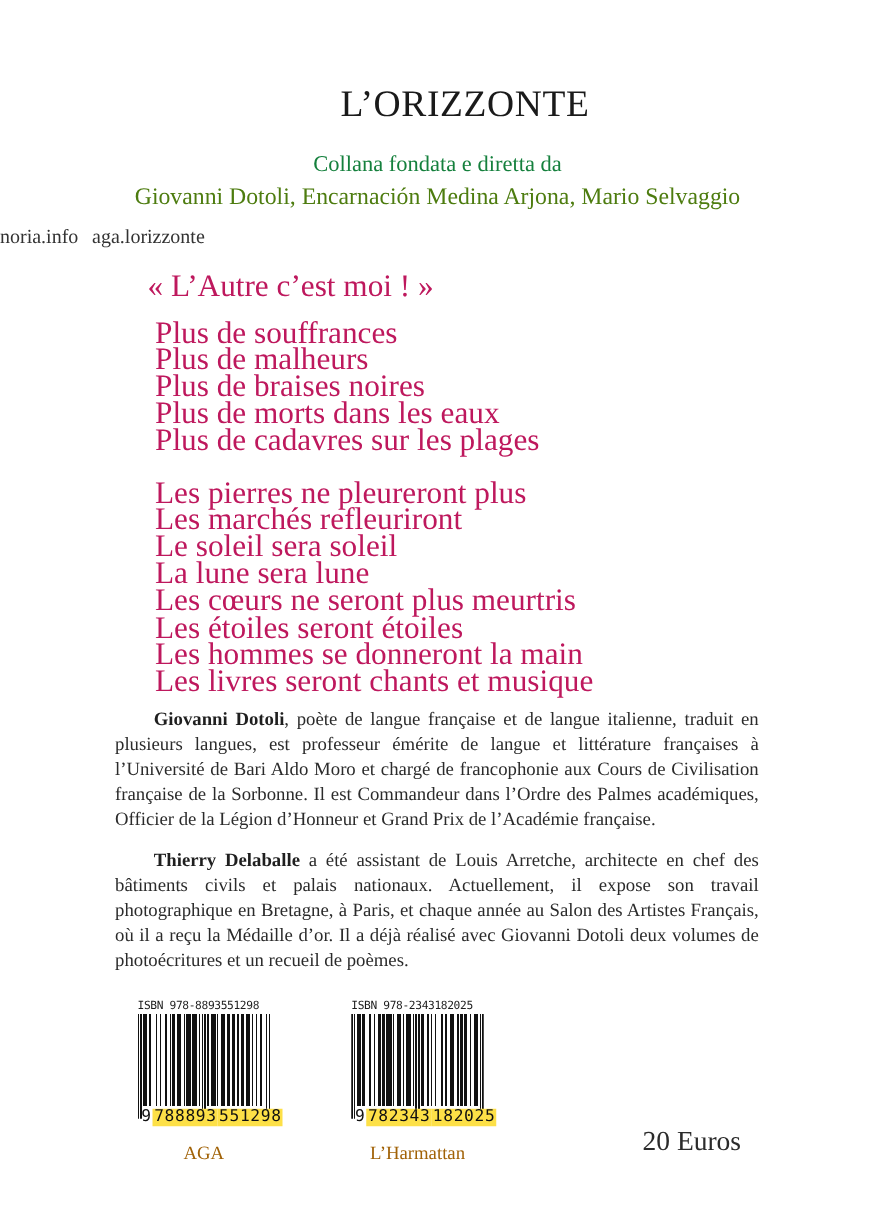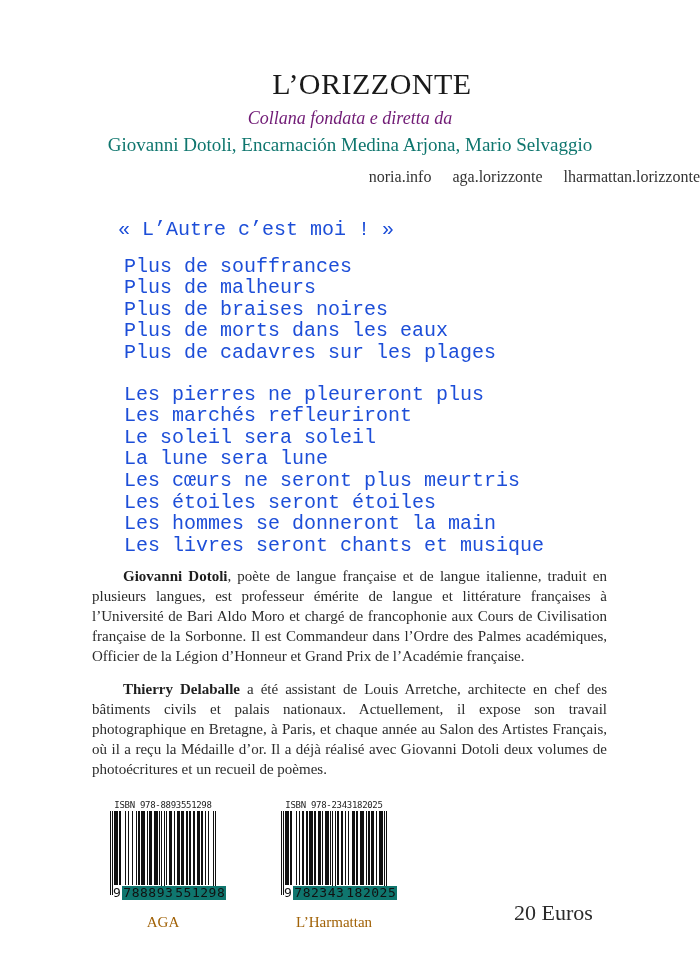--- a/index.html
+++ b/index.html
@@ -15,38 +15,37 @@
   
   .header{
     position:absolute;top:66px;left:0;width:700px;
     text-align:center;
   }
   .title{
     font-size:30px;line-height:36px;
     letter-spacing:0.5px;color:#1a1a1a;padding-left:44px;
   }
   .subtitle{
-    font-style:italic;
     font-size:18px;line-height:22px;
-    margin-top:5px;color:#701a75;
+    margin-top:18px;color:#15803d;
   }
   .directors{
     font-size:19px;line-height:24px;
-    margin-top:4px;color:#0f766e;
+    margin-top:4px;color:#4d7c0f;
   }
   .websites{
     margin-top:9px;
-    display:flex;justify-content:flex-end;gap:21px;
+    display:flex;justify-content:flex-start;gap:11px;
     font-size:16px;line-height:22px;color:#333;
   }
 
   
   .poem{
     position:absolute;left:118px;top:219px;
-    font-size:20px;line-height:21.6px;color:#1d4ed8;font-family:Liberation Mono, monospace;
+    font-size:25px;line-height:21.6px;color:#be185d;
   }
   .epigraph{margin:0 0 15px 0;}
   .stanza{margin-left:6px;}
   .stanza-2{margin-top:20px;}
   .poem-line{white-space:nowrap;}
 
   
   .bios{
     position:absolute;left:92px;top:566px;width:515px;
     font-size:15px;line-height:20px;
@@ -55,35 +54,35 @@
   .bio{margin:0;text-indent:31px;}
   .bio + .bio{margin-top:13px;}
   .bio-name{font-weight:bold;color:#1f1f1f;}
 
   
   .barcode{
     position:absolute;top:799px;width:126px;
   }
   .barcode-left{left:100px;}
   .barcode-right{left:271px;}
-  .bc-inner{margin-left:10px;width:106px;}
+  .bc-inner{margin-left:10px;width:96px;}
   .isbn-label{
     font-family:"DejaVu Sans Mono",monospace;
     font-size:9px;line-height:12px;letter-spacing:-0.3px;
     text-align:center;white-space:nowrap;color:#1c1c1c;
   }
   .bc-bars{display:block;}
   .bc-digits{
     position:relative;
     width:114px;margin-left:2px;margin-top:-13px;
     display:flex;justify-content:space-between;align-items:flex-end;
     font-family:"DejaVu Sans Mono",monospace;
     font-size:13px;line-height:14px;color:#111;
   }
-  .bc-digit-group{background:#0f766e;padding:0 1px;letter-spacing:0.5px;}
+  .bc-digit-group{background:#fde047;padding:0 1px;letter-spacing:0.5px;}
   .bc-lead{background:transparent;}
   .publisher{
     margin-left:10px;width:106px;margin-top:13px;
     text-align:center;font-size:15px;line-height:18px;color:#a16207;
   }
   .price{
     position:absolute;left:514px;top:900px;
     font-size:22px;line-height:26px;color:#2b2b2b;
   }
 </style>
@@ -91,21 +90,20 @@
 <body>
 
 <div class="header">
   <div class="title">L’ORIZZONTE</div>
   <div class="subtitle">Collana fondata e diretta da</div>
   <div class="directors">Giovanni Dotoli, Encarnación Medina Arjona, Mario Selvaggio</div>
   <div class="websites">
 
   <span class="website">noria.info</span>
       <span class="website">aga.lorizzonte</span>
-      <span class="website">lharmattan.lorizzonte</span>
     </div>
 </div>
 
 <div class="poem">
   <div class="epigraph">« L’Autre c’est moi ! »</div>
   <div class="stanza stanza-1">
 
   <div class="poem-line">Plus de souffrances</div>
       <div class="poem-line">Plus de malheurs</div>
       <div class="poem-line">Plus de braises noires</div>

